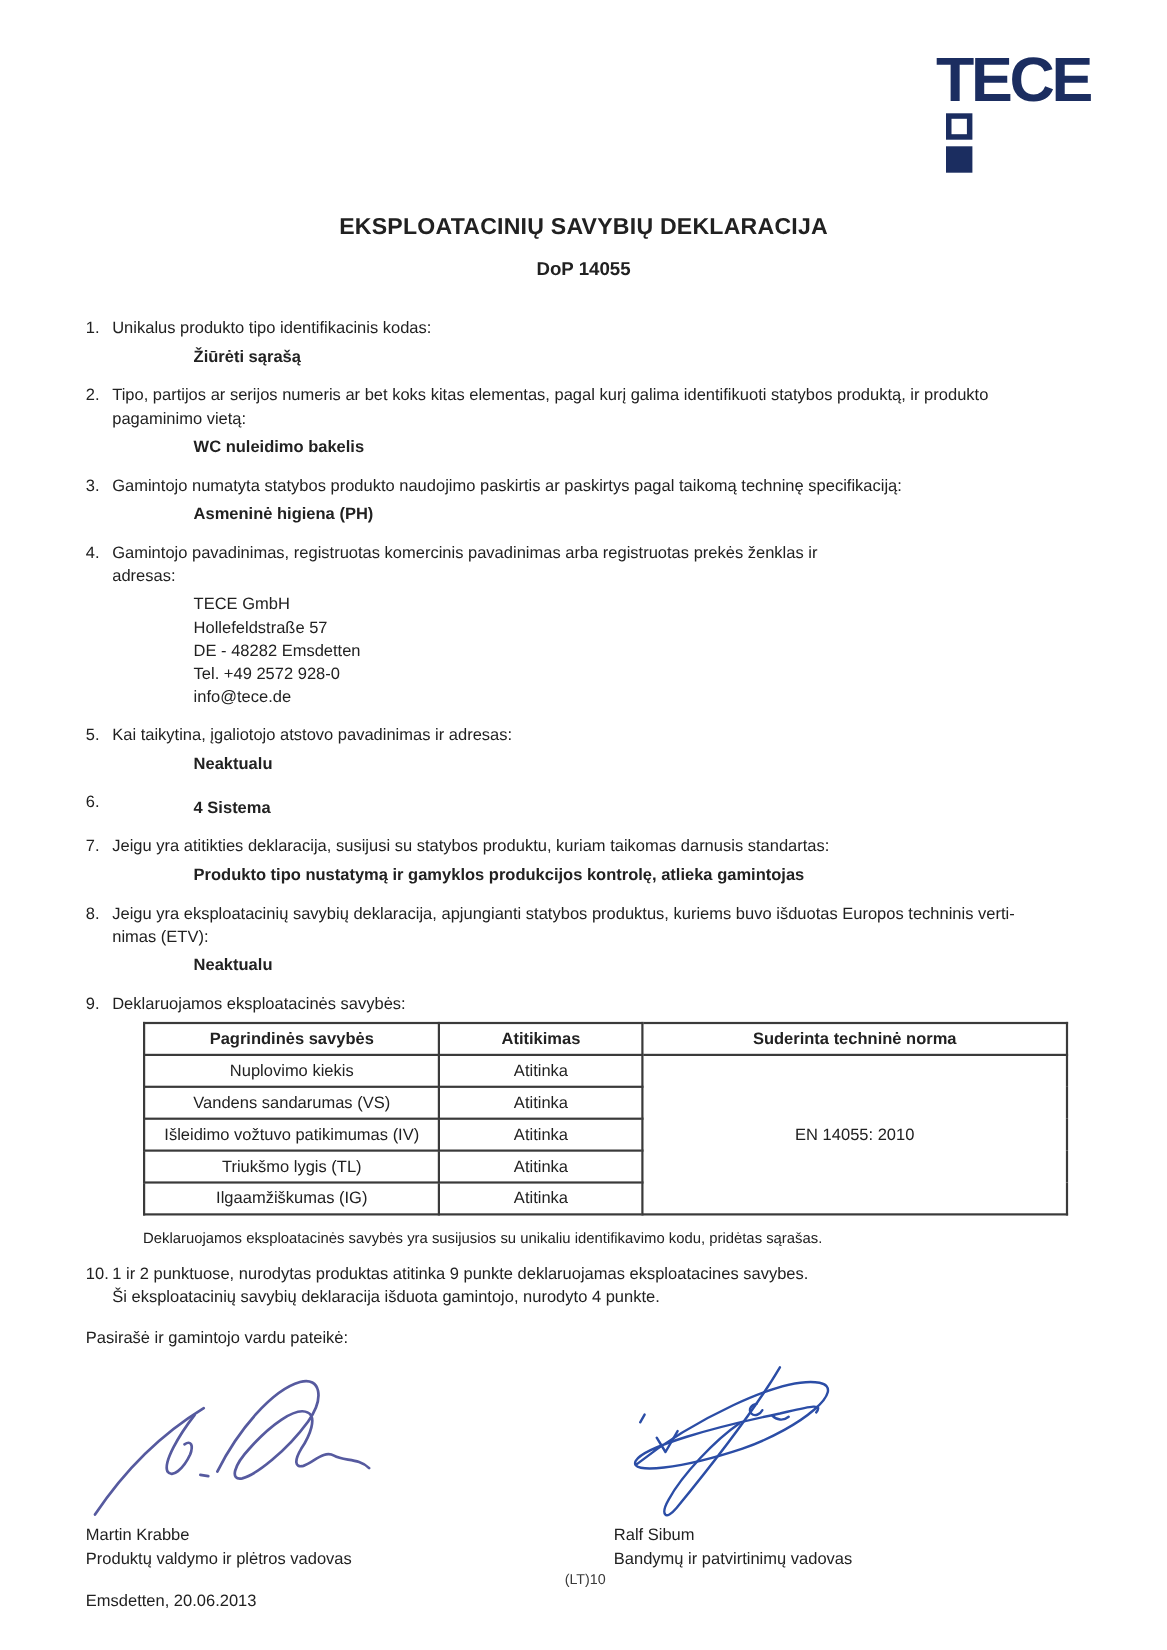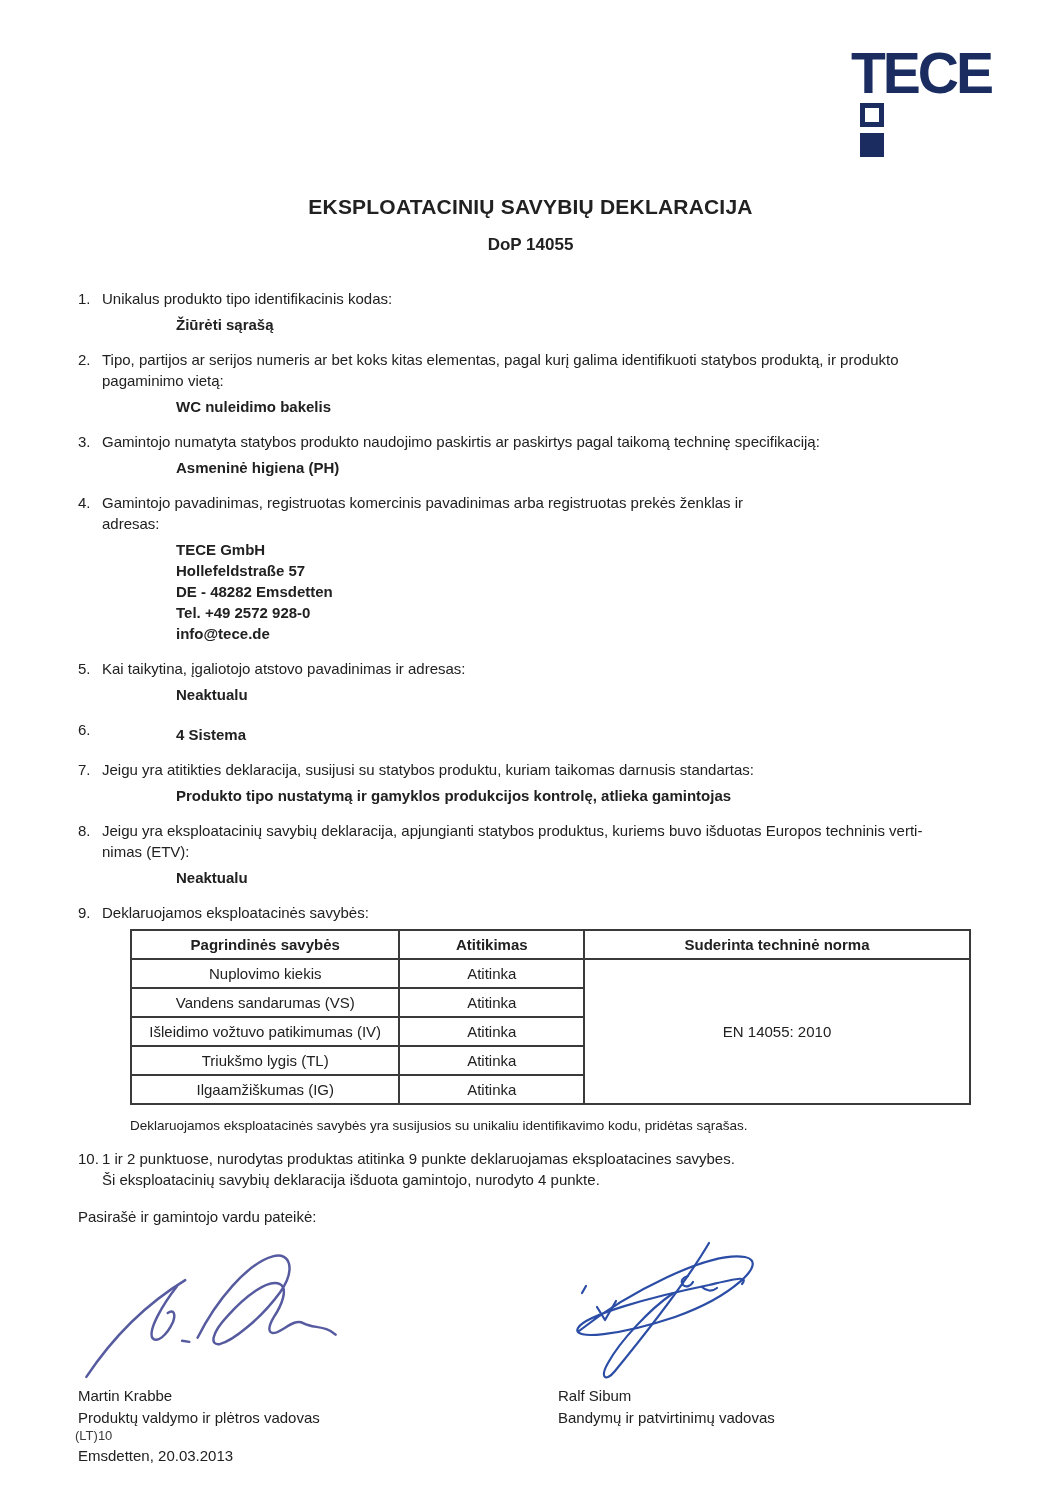--- a/index.html
+++ b/index.html
@@ -20,21 +20,21 @@
   .doc-title { text-align: center; font-size: 21px; font-weight: bold; margin-top: 38px; letter-spacing: 0.2px; }
   .doc-subtitle { text-align: center; font-size: 17px; font-weight: bold; margin-top: 16px; }
 
   
   .list { margin-top: 33px; padding: 0 58px 0 78px; font-size: 15px; line-height: 21px; }
   .item { display: flex; margin-bottom: 12px; }
   .item .num { width: 24px; flex: 0 0 24px; }
   .item .body { flex: 1; }
   .label, .answer, .addr { white-space: pre-line; }
   .answer { font-weight: bold; margin: 5px 0 2px 74px; }
-  .addr { font-weight: bold; margin: 5px 0 2px 74px; }
+  .addr { font-weight: normal; margin: 5px 0 2px 74px; }
 
   
   .perf-table { border-collapse: collapse; margin: 6px 0 0 28px; width: 841px; table-layout: fixed; }
   .perf-table th, .perf-table td { border: 2px solid #3a3a3a; text-align: center; vertical-align: middle; font-size: 15px; padding: 3px 4px; height: 26px; }
   .perf-table th { font-weight: bold; }
   .col-prop { width: 32%; }
   .col-conf { width: 22%; }
   .col-norm { width: 46%; }
   .table-note { font-size: 13.5px; margin: 10px 0 0 28px; }
 
@@ -43,21 +43,21 @@
   
   .sig-row { display: flex; margin-top: 6px; }
   .sig-col-left { width: 480px; flex: 0 0 480px; }
   .sig-col-right { flex: 1; }
   .sig-box { height: 148px; display: flex; align-items: flex-end; }
   .sig-name { font-size: 15px; line-height: 22px; margin-top: 4px; }
   .sig-title { font-size: 15px; line-height: 22px; }
   .date-line { margin-top: 16px; font-size: 15px; }
 
   
-  .footer { position: absolute; top: 1428px; left: 0; width: 100%; padding: 0 72px 0 75px; display: flex; justify-content: flex-start; font-size: 13px; color: #3a3a3a; }
+  .footer { position: absolute; top: 1428px; left: 0; width: 100%; padding: 0 72px 0 75px; display: flex; justify-content: center; font-size: 13px; color: #3a3a3a; }
 </style>
 </head>
 <body>
 
 <div class="page">
 
   <div class="logo-row">
     <div class="logo">
       <span class="logo-text">TECE</span>
       <span class="logo-squares">
@@ -206,21 +206,21 @@
             <g fill="none" stroke="#565a9f" stroke-width="2.4" stroke-linecap="round" stroke-linejoin="round">
               <path d="M8,130 C28,100 58,64 104,36"></path>
               <path d="M96,42 C82,60 68,84 72,92 C76,98 86,90 92,77 C95,69 93,64 87,68"></path>
               <path d="M101,95 L108,96"></path>
               <path d="M116,92 C134,56 164,20 189,13 C207,8 211,27 196,48 C177,74 150,95 138,98 C127,100 130,87 145,71 C162,52 185,34 196,40 C204,44 198,60 190,72 C184,82 184,89 192,87 C201,84 210,73 219,78 C228,83 241,80 250,89"></path>
             </g>
           </svg>
         </div>
         <p class="sig-name">Martin Krabbe</p>
         <p class="sig-title">Produktų valdymo ir plėtros vadovas</p>
-        <p class="date-line">Emsdetten, 20.03.2013</p>
+        <p class="date-line">Emsdetten, 20.06.2013</p>
       </div>
       <div class="sig-col-right">
         <div class="sig-box">
           <svg width="262" height="146" viewBox="0 0 260 146">
             <g fill="none" stroke="#2b4da6" stroke-width="2.2" stroke-linecap="round" stroke-linejoin="round">
               <path d="M20,96 C68,58 150,16 186,22 C211,27 172,62 116,82 C62,100 12,106 19,93 C26,80 92,62 150,50 C176,44 190,40 183,49"></path>
               <path d="M150,8 C130,42 92,92 56,136 C46,148 41,142 49,128 C61,106 91,74 113,59"></path>
               <path d="M23,58 L27,51"></path>
               <path d="M38,72 L46,85 L57,66"></path>
               <path d="M129,41 C124,42 121,46 124,50 C127,53 132,51 134,47"></path>

